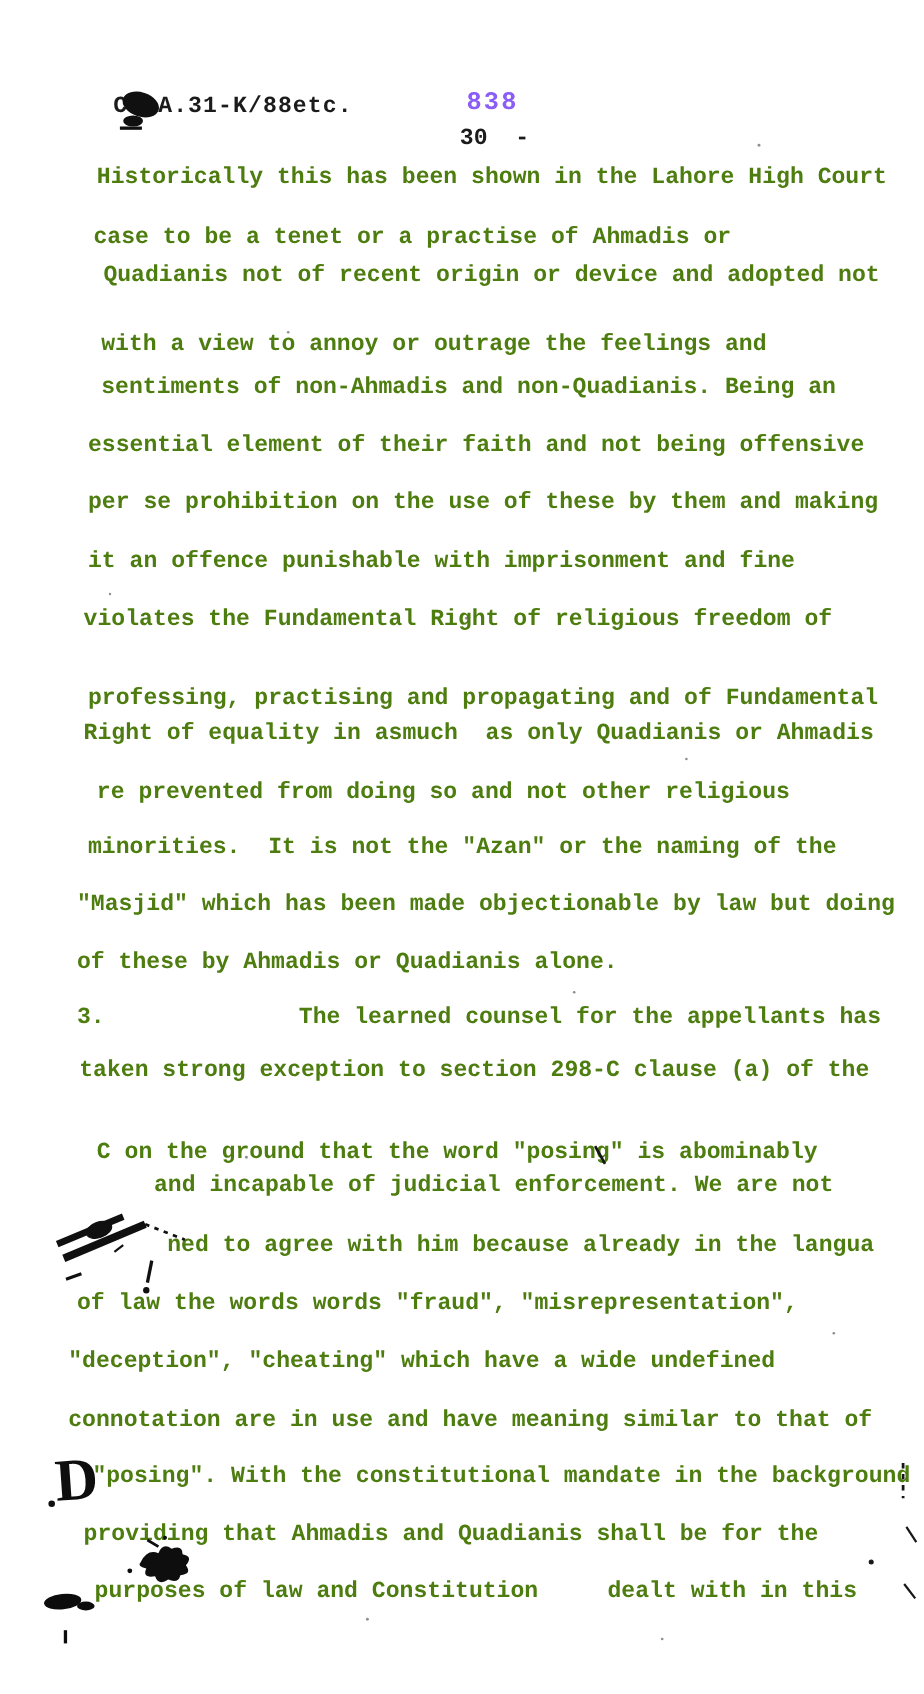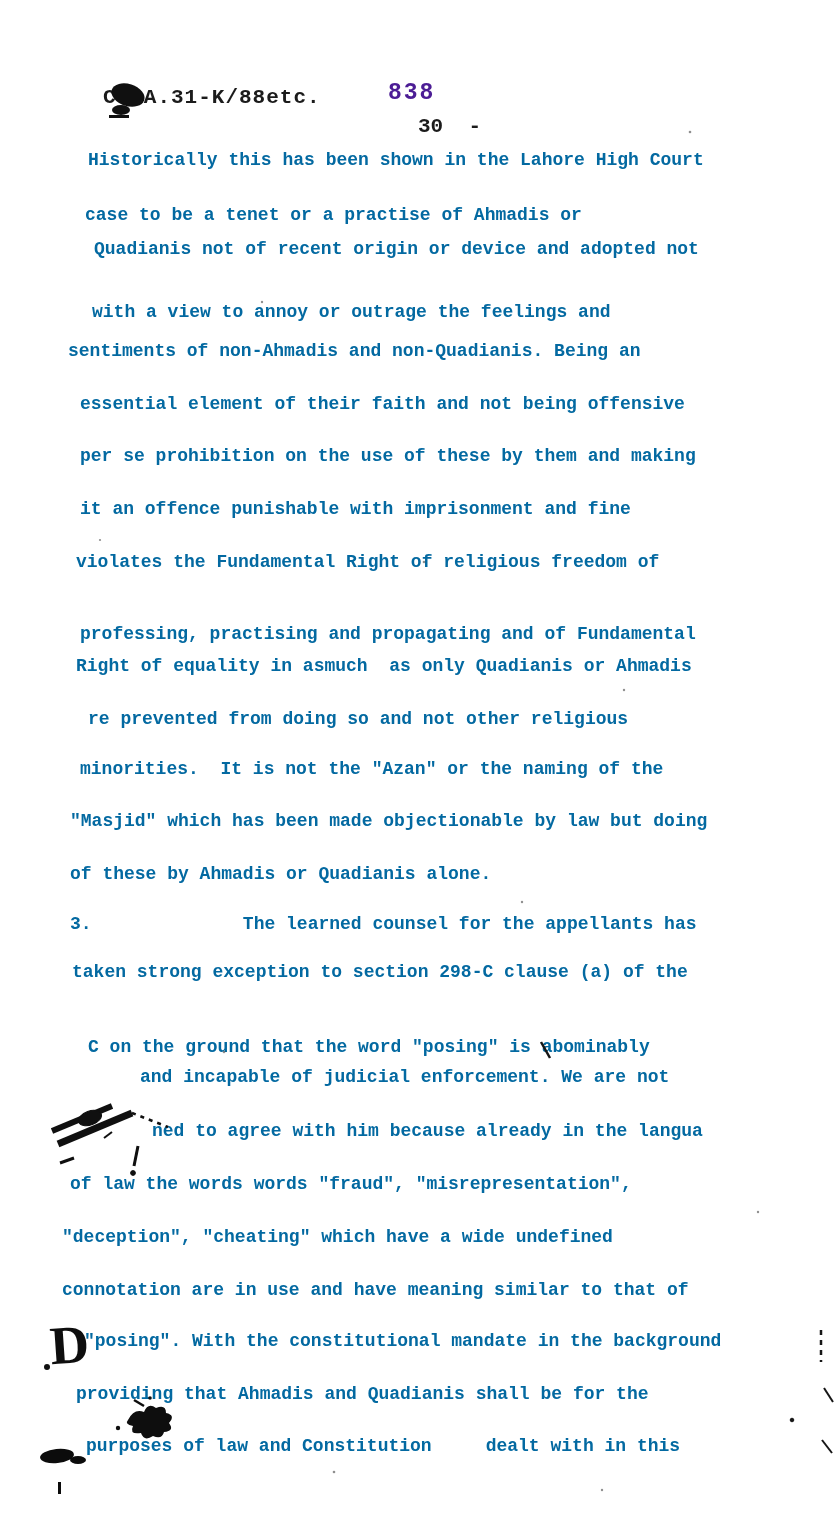--- a/index.html
+++ b/index.html
@@ -6,36 +6,36 @@
   .page{
     position:relative;
     width:840px;height:1540px;
     background:#ffffff;
     overflow:hidden;
     font-family:"Liberation Mono","DejaVu Sans Mono",monospace;
     color:#1b1b1b;
   }
   .tline{
     position:absolute;
-    font-size:18px;
+    font-size:21px;
     font-weight:bold;
     letter-spacing:0px;
     white-space:pre;
-    color:#0369a1;
+    color:#4d7c0f;
   }
   
   .case-no{position:absolute;left:103px;top:86px;font-size:21px;font-weight:bold;letter-spacing:1px;}
-  .stamp-no{position:absolute;left:388px;top:80px;font-size:23px;font-weight:bold;letter-spacing:2px;color:#4c1d95;}
+  .stamp-no{position:absolute;left:424px;top:80px;font-size:23px;font-weight:bold;letter-spacing:2px;color:#8b5cf6;}
   .page-no{position:absolute;left:418px;top:115px;font-size:21px;font-weight:bold;white-space:pre;}
   
   #body-lines div:nth-child(1){top:150px;left:88px;}
   #body-lines div:nth-child(2){top:205px;left:85px;}
   #body-lines div:nth-child(3){top:239px;left:94px;}
   #body-lines div:nth-child(4){top:292px;left:92px;margin-top:10px;}
-  #body-lines div:nth-child(5){top:341px;left:68px;}
+  #body-lines div:nth-child(5){top:341px;left:92px;}
   #body-lines div:nth-child(6){top:394px;left:80px;}
   #body-lines div:nth-child(7){top:446px;left:80px;}
   #body-lines div:nth-child(8){top:499px;left:80px;}
   #body-lines div:nth-child(9){top:552px;left:76px;}
   #body-lines div:nth-child(10){top:604px;left:80px;margin-top:20px;}
   #body-lines div:nth-child(11){top:656px;left:76px;}
   #body-lines div:nth-child(12){top:709px;left:88px;}
   #body-lines div:nth-child(13){top:759px;left:80px;}
   #body-lines div:nth-child(14){top:811px;left:70px;}
   #body-lines div:nth-child(15){top:864px;left:70px;}

